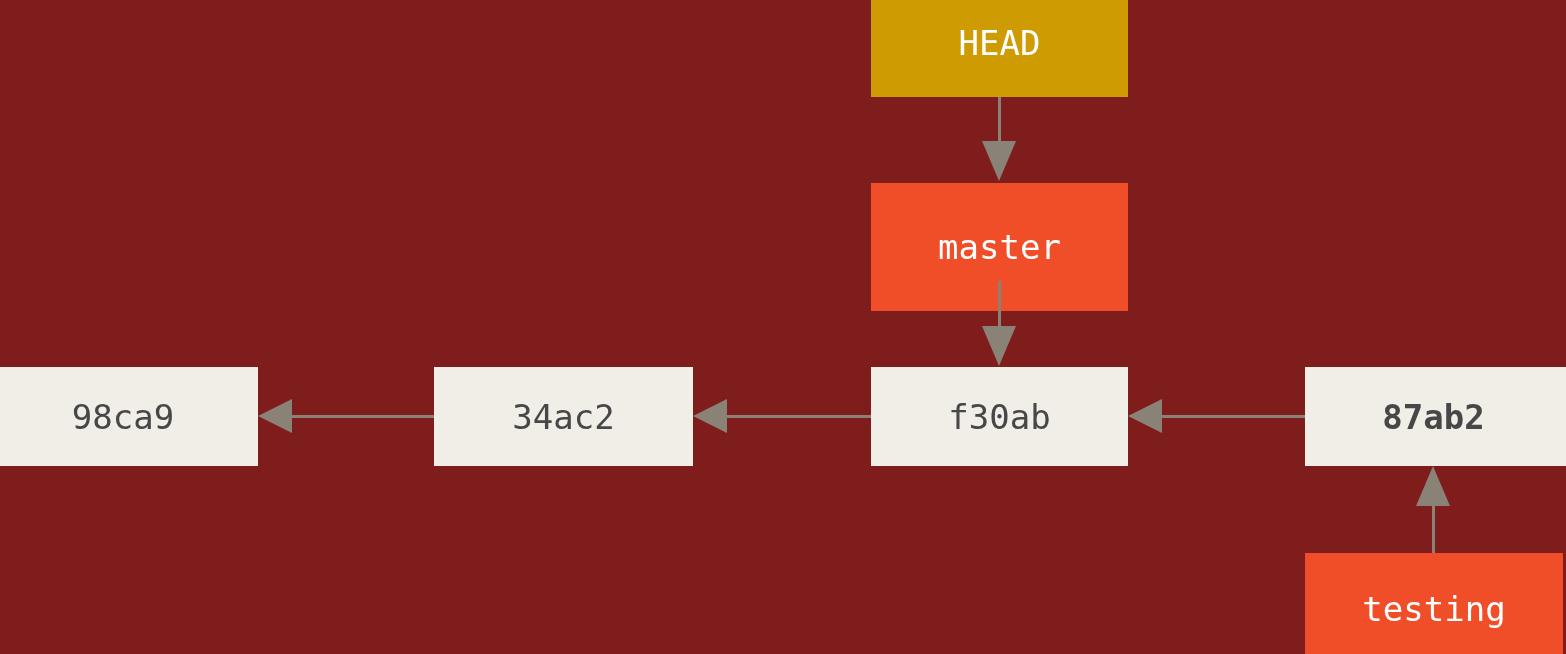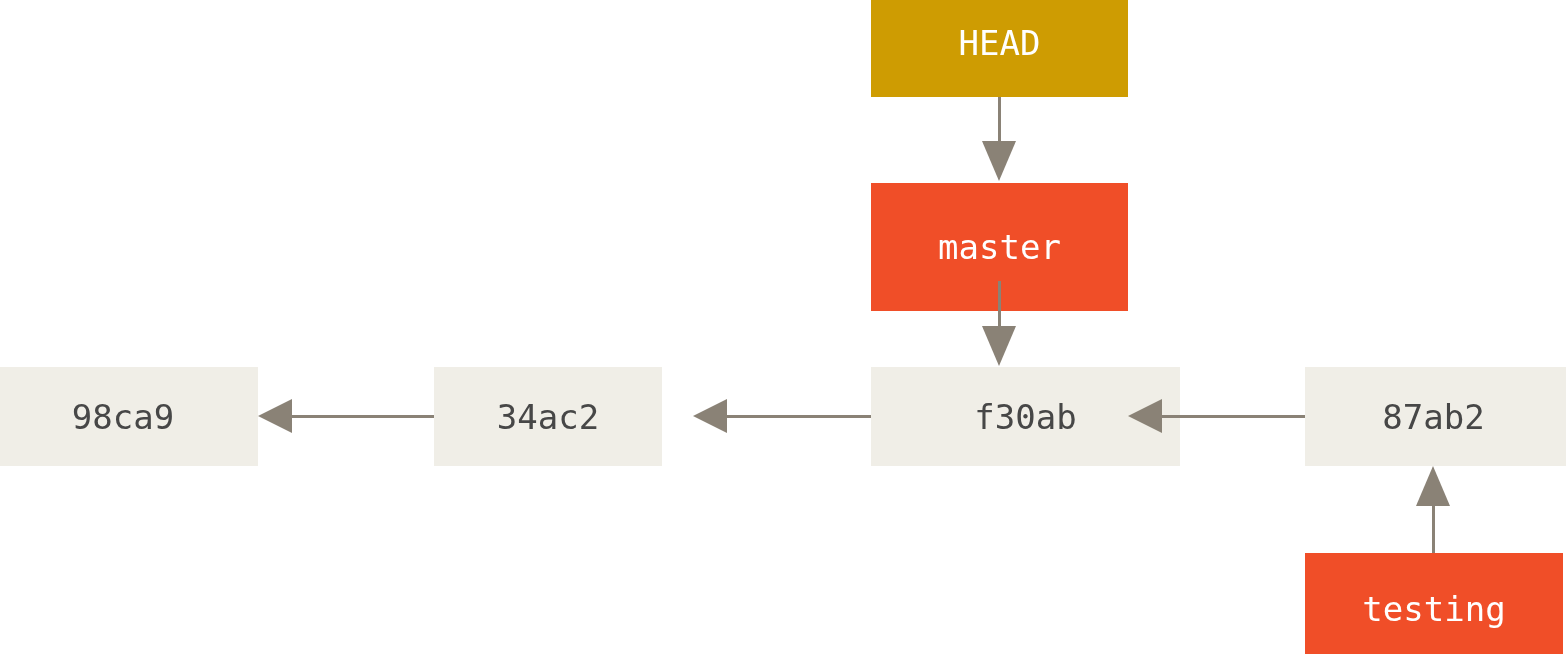--- a/index.html
+++ b/index.html
@@ -4,21 +4,21 @@
 <style>
   html, body {
     margin: 0;
     padding: 0;
     background: #000000;
   }
   #canvas {
     position: relative;
     width: 1566px;
     height: 654px;
-    background: #ffffff;
+    background: #7f1d1d;
     overflow: hidden;
     font-family: "DejaVu Sans Mono", "Liberation Mono", monospace;
   }
   .node {
     position: absolute;
     box-sizing: border-box;
     display: flex;
     align-items: center;
     justify-content: center;
     font-size: 34px;
@@ -88,30 +88,30 @@
   </div>
 
   <div class="node node-branch" style="left:871px; top:183px; width:257px; height:128px;">
     <span>master</span>
   </div>
 
   <div class="node node-commit" style="left:-12px; top:367px; width:270px; height:99px;">
     <span>98ca9</span>
   </div>
 
-  <div class="node node-commit" style="left:434px; top:367px; width:228px; height:99px;">
+  <div class="node node-commit" style="left:434px; top:367px; width:259px; height:99px;">
     <span>34ac2</span>
   </div>
 
-  <div class="node node-commit" style="left:871px; top:367px; width:309px; height:99px;">
+  <div class="node node-commit" style="left:871px; top:367px; width:257px; height:99px;">
     <span>f30ab</span>
   </div>
 
   <div class="node node-commit" style="left:1305px; top:367px; width:270px; height:99px;">
-    <span style="margin-right:13px;">87ab2</span>
+    <span style="margin-right:13px;font-weight:bold;">87ab2</span>
   </div>
 
   <div class="node node-branch" style="left:1305px; top:553px; width:258px; height:112px;">
     <span>testing</span>
   </div>
 
   <div class="arrow">
     <div class="arrow-line-v" style="left:998px; top:97px; height:50px;"></div>
     <div class="head-down" style="left:982px; top:141px;"></div>
   </div>

